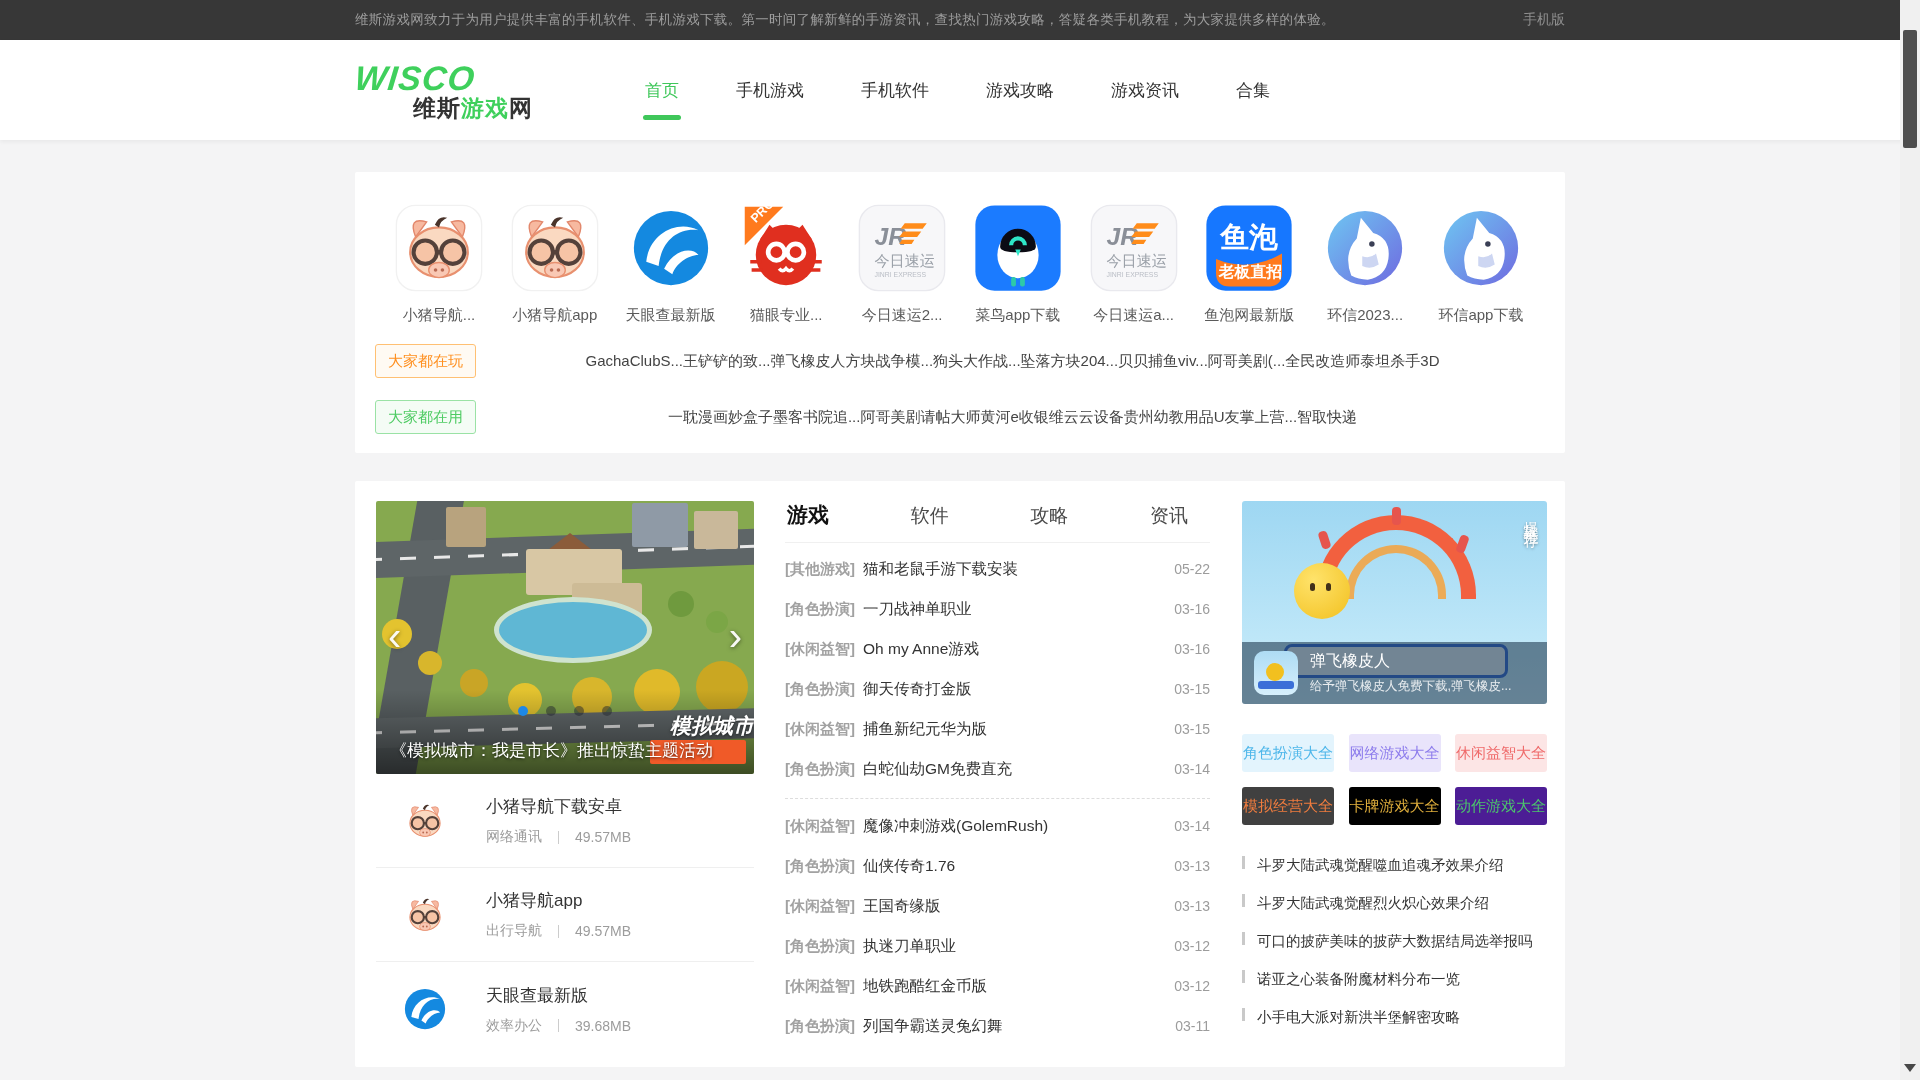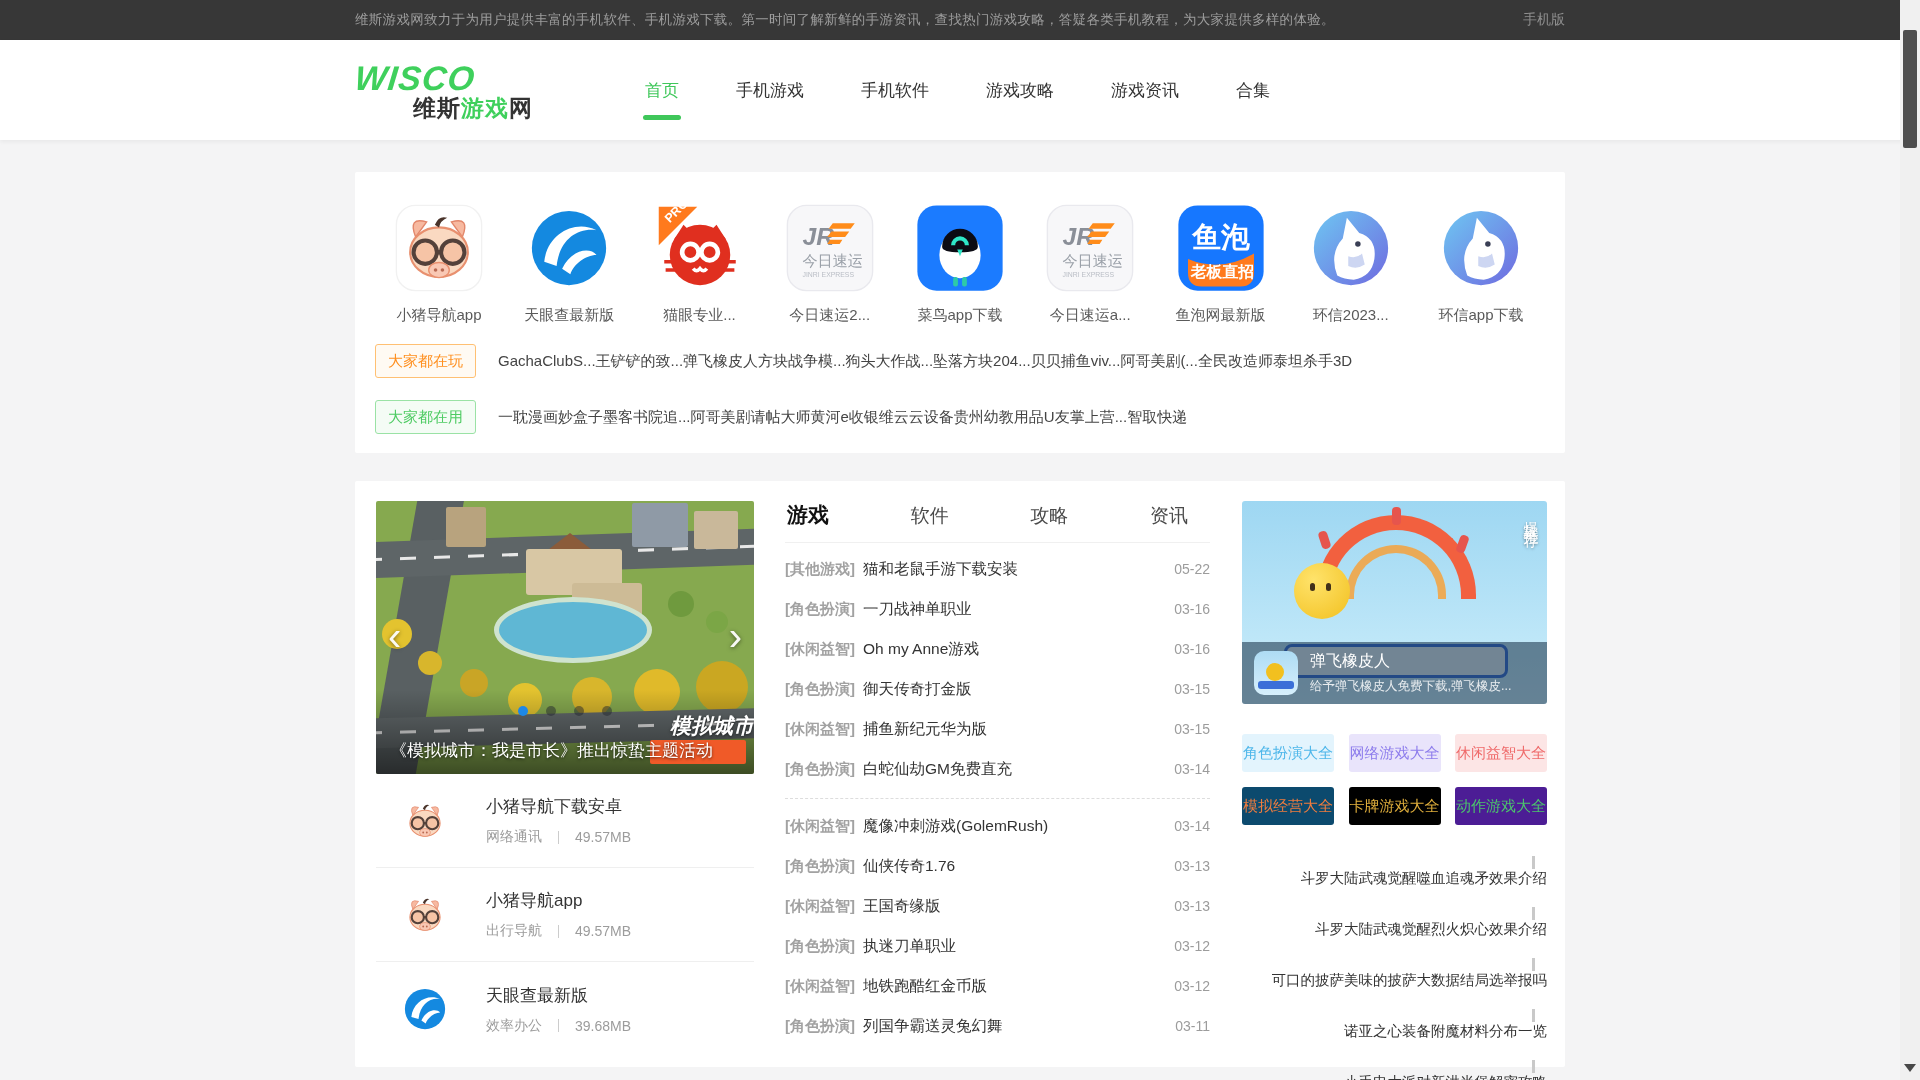--- a/index.html
+++ b/index.html
@@ -31,21 +31,21 @@
   .card1 { margin-top:32px; padding:32px 20px 16px 20px; }
   .app-grid { display:flex; justify-content:space-between; padding:0 14px; }
   .app-cell { width:100px; display:flex; flex-direction:column; align-items:center; cursor:pointer; }
   .app-ic { width:88px; height:88px; }
   .app-ic svg { width:88px; height:88px; display:block; }
   .app-label { margin-top:14px; font-size:15px; color:#5a5a5a; white-space:nowrap; }
   .hot-row { display:flex; align-items:center; margin-top:16px; height:40px; }
   .hot-badge { width:101px; height:34px; display:flex; align-items:center; justify-content:center; font-size:15px; border-radius:3px; margin-right:22px; flex:none; }
   .hot-badge.orange { color:#ff8f1f; border:1px solid #ffc073; background:#fffaf3; }
   .hot-badge.green { color:#4ecb63; border:1px solid #9ae2a5; background:#f4fcf5; }
-  .hot-links { display:flex; flex:1; justify-content:flex-start; padding-right:18px; }
+  .hot-links { display:flex; flex:1; justify-content:center; padding-right:18px; }
   .hot-link { font-size:15px; color:#444; white-space:nowrap; cursor:pointer; }
 
   
   .card2 { margin-top:28px; padding:20px 16px 0 21px; height:586px; display:flex; }
   .col-left { width:378px; flex:none; }
   .col-mid { width:425px; flex:none; margin-left:31px; }
   .col-right { width:305px; flex:none; margin-left:32px; }
 
   
   .carousel { position:relative; width:378px; height:273px; overflow:hidden; border-radius:2px; background:#86a94f; cursor:pointer; }
@@ -105,21 +105,21 @@
   .pr-appic::after { content:""; position:absolute; left:12px; top:12px; width:18px; height:18px; border-radius:50%; background:#f2c01f; }
   .pr-appic::before { content:""; position:absolute; left:4px; bottom:6px; width:36px; height:8px; border-radius:3px; background:#3a6fd8; }
   .pr-text { margin-left:12px; overflow:hidden; }
   .pr-title { font-size:16px; color:#fff; }
   .pr-desc { margin-top:6px; font-size:12.5px; color:rgba(255,255,255,.85); white-space:nowrap; }
 
   .tag-grid { margin-top:30px; display:flex; flex-wrap:wrap; justify-content:space-between; }
   .tag { width:92px; height:38px; margin-bottom:15px; border-radius:3px; display:flex; align-items:center; justify-content:center; font-size:15px; cursor:pointer; white-space:nowrap; }
 
   .article-list { margin-top:16px; }
-  .article-item { display:flex; align-items:flex-end; margin-bottom:19px; cursor:pointer;flex-direction:column; }
+  .article-item { display:flex; align-items:flex-start; margin-bottom:19px; cursor:pointer; }
   .article-marker { width:3px; height:13px; background:#c9c9c9; margin-right:12px; flex:none; }
   .article-title { font-size:14.5px; color:#333; white-space:nowrap; overflow:hidden; }
 
   
   .scrollbar { position:absolute; right:0; top:0; width:20px; height:1080px; background:#f0f0f0; z-index:10; }
   .sb-thumb { position:absolute; left:3px; top:30px; width:14px; height:118px; background:#4e4e4e; border-radius:2px; }
   .sb-down { position:absolute; left:4px; bottom:8px; width:0; height:0; border-left:6px solid transparent; border-right:6px solid transparent; border-top:8px solid #474747; }
 </style>
 </head>
 <body>
@@ -148,20 +148,39 @@
         <div class="nav-item"><span>合集</span></div>
       </div>
     </div>
   </div>
 
   <div class="container">
 
     <div class="card card1">
       <div class="app-grid">
 
+        <div class="app-cell">
+          <div class="app-ic">
+            <svg viewBox="0 0 64 64">
+                <rect x="1" y="1" width="62" height="62" rx="14" fill="#fff" stroke="#f1f1f1"></rect>
+                <path d="M15 24 Q9 9 23 13 Z" fill="#f7b9a0" stroke="#e2876b"></path>
+                <path d="M49 24 Q55 9 41 13 Z" fill="#f7b9a0" stroke="#e2876b"></path>
+                <ellipse cx="32" cy="35" rx="21" ry="18" fill="#fad9c1" stroke="#e8906f" stroke-width="1.5"></ellipse>
+                <path d="M29 15 q3 -7 9 -5 q-5 2 -6 7 Z" fill="#4a342b"></path>
+                <path d="M17 30 q4 -4 8 0 M39 30 q4 -4 8 0" stroke="#8a6a58" stroke-width="1.6" fill="none"></path>
+                <circle cx="22" cy="35" r="8.5" fill="#f6c4a6" stroke="#54413a" stroke-width="3"></circle>
+                <circle cx="42" cy="35" r="8.5" fill="#f6c4a6" stroke="#54413a" stroke-width="3"></circle>
+                <path d="M30.5 35 h3" stroke="#54413a" stroke-width="3"></path>
+                <ellipse cx="32" cy="48" rx="7.5" ry="5.5" fill="#f9c8b4" stroke="#e8906f"></ellipse>
+                <circle cx="29.5" cy="48" r="1.3" fill="#b96a52"></circle>
+                <circle cx="34.5" cy="48" r="1.3" fill="#b96a52"></circle>
+              </svg>
+          </div>
+          <div class="app-label">小猪导航...</div>
+        </div>
 
         <div class="app-cell">
           <div class="app-ic">
             <svg viewBox="0 0 64 64">
                 <rect x="1" y="1" width="62" height="62" rx="14" fill="#fff" stroke="#f1f1f1"></rect>
                 <path d="M15 24 Q9 9 23 13 Z" fill="#f7b9a0" stroke="#e2876b"></path>
                 <path d="M49 24 Q55 9 41 13 Z" fill="#f7b9a0" stroke="#e2876b"></path>
                 <ellipse cx="32" cy="35" rx="21" ry="18" fill="#fad9c1" stroke="#e8906f" stroke-width="1.5"></ellipse>
                 <path d="M29 15 q3 -7 9 -5 q-5 2 -6 7 Z" fill="#4a342b"></path>
                 <path d="M17 30 q4 -4 8 0 M39 30 q4 -4 8 0" stroke="#8a6a58" stroke-width="1.6" fill="none"></path>
@@ -536,21 +555,21 @@
               <div class="pr-title">弹飞橡皮人</div>
               <div class="pr-desc">给予弹飞橡皮人免费下载,弹飞橡皮...</div>
             </div>
           </div>
         </div>
 
         <div class="tag-grid">
           <div class="tag" style="background:#e3f4fd;color:#4fb7ea">角色扮演大全</div>
           <div class="tag" style="background:#e9e4fb;color:#8d7cec">网络游戏大全</div>
           <div class="tag" style="background:#fce5e5;color:#ef6b6b">休闲益智大全</div>
-          <div class="tag" style="background:#0c4a6e;color:#f07c3e">模拟经营大全</div>
+          <div class="tag" style="background:#404040;color:#f07c3e">模拟经营大全</div>
           <div class="tag" style="background:#000000;color:#dfae3c">卡牌游戏大全</div>
           <div class="tag" style="background:#4c1d95;color:#4cc46c">动作游戏大全</div>
         </div>
 
         <div class="article-list">
           <div class="article-item">
               <span class="article-marker"></span>
               <span class="article-title">斗罗大陆武魂觉醒噬血追魂矛效果介绍</span>
             </div>
           <div class="article-item">

